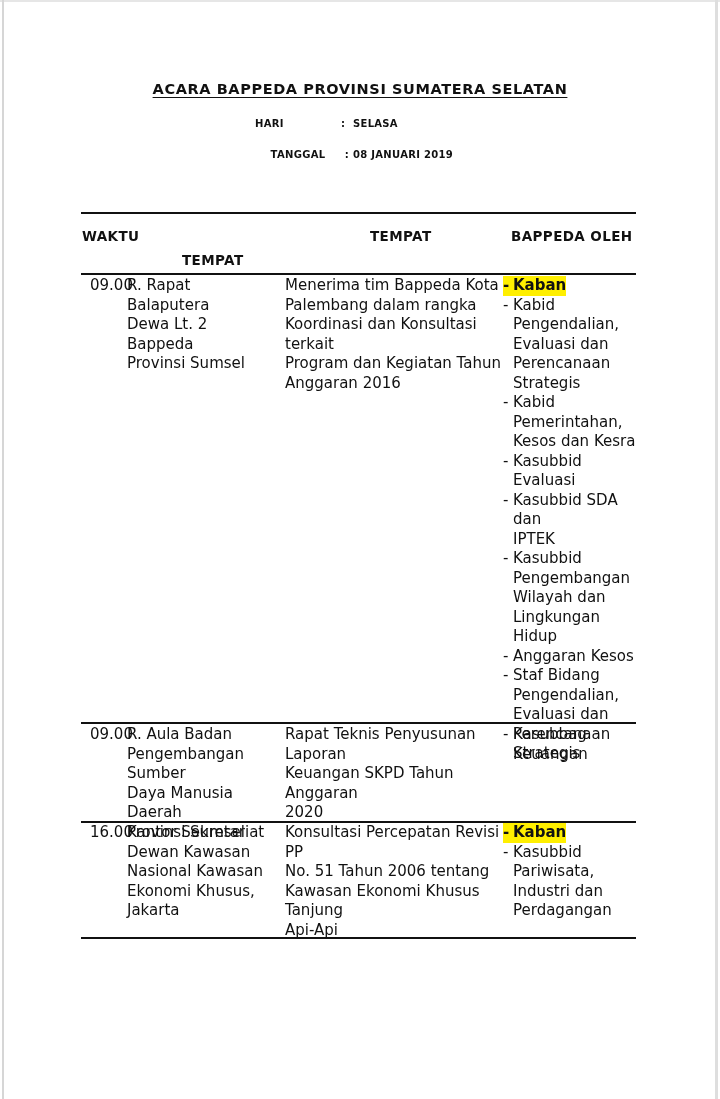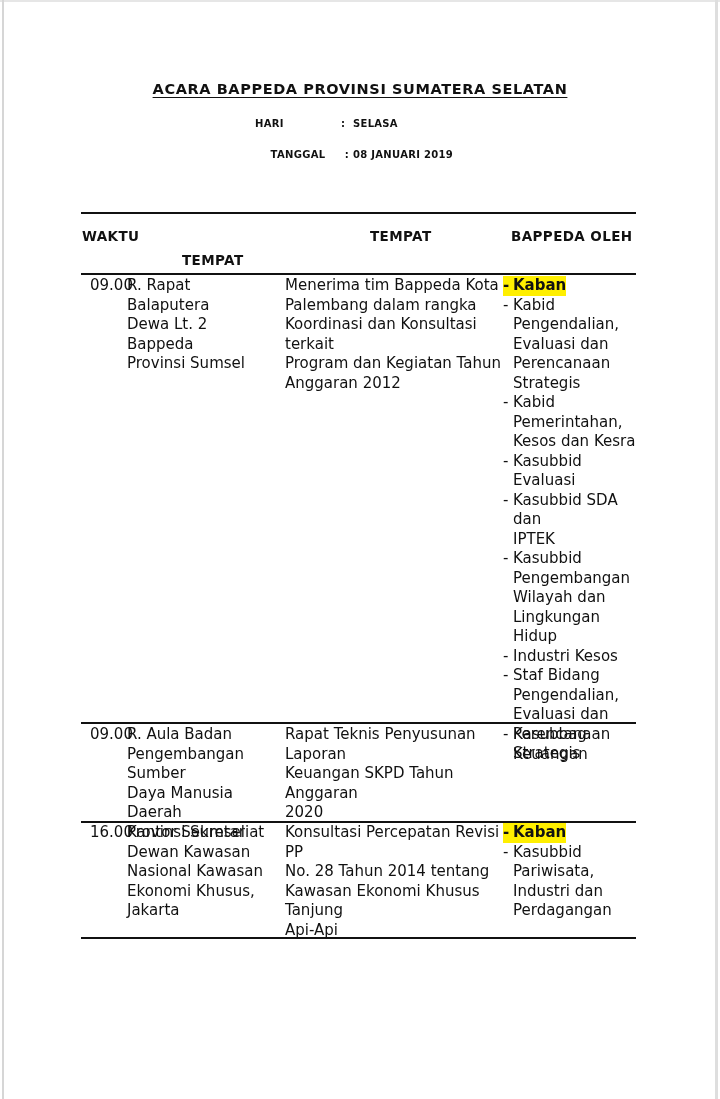--- a/index.html
+++ b/index.html
@@ -122,32 +122,32 @@
 
 <div>
   <div class="cell time" style="top:276px;">09.00</div>
   <div class="cell place" style="top:276px;">R. Rapat Balaputera
 Dewa Lt. 2 Bappeda
 Provinsi Sumsel</div>
   <div class="cell event" style="top:276px;">Menerima tim Bappeda Kota
 Palembang dalam rangka
 Koordinasi dan Konsultasi terkait
 Program dan Kegiatan Tahun
-Anggaran 2012</div>
+Anggaran 2016</div>
   <div class="cell attend" style="top:276px;"><div class="att-item highlight"><span class="hl"><span class="dash">-</span><span class="att-text">Kaban</span></span></div><div class="att-item"><span class="dash">-</span><span class="att-text">Kabid
 Pengendalian,
 Evaluasi dan
 Perencanaan
 Strategis</span></div><div class="att-item"><span class="dash">-</span><span class="att-text">Kabid
 Pemerintahan,
 Kesos dan Kesra</span></div><div class="att-item"><span class="dash">-</span><span class="att-text">Kasubbid Evaluasi</span></div><div class="att-item"><span class="dash">-</span><span class="att-text">Kasubbid SDA dan
 IPTEK</span></div><div class="att-item"><span class="dash">-</span><span class="att-text">Kasubbid
 Pengembangan
 Wilayah dan
-Lingkungan Hidup</span></div><div class="att-item"><span class="dash">-</span><span class="att-text">Industri Kesos</span></div><div class="att-item"><span class="dash">-</span><span class="att-text">Staf Bidang
+Lingkungan Hidup</span></div><div class="att-item"><span class="dash">-</span><span class="att-text">Anggaran Kesos</span></div><div class="att-item"><span class="dash">-</span><span class="att-text">Staf Bidang
 Pengendalian,
 Evaluasi dan
 Perencanaan
 Strategis</span></div></div>
 </div>
 
 <div>
   <div class="cell time" style="top:725px;">09.00</div>
   <div class="cell place" style="top:725px;">R. Aula Badan
 Pengembangan Sumber
@@ -161,20 +161,20 @@
 </div>
 
 <div>
   <div class="cell time" style="top:823px;">16.00</div>
   <div class="cell place" style="top:823px;">Kantor Sekretariat
 Dewan Kawasan
 Nasional Kawasan
 Ekonomi Khusus,
 Jakarta</div>
   <div class="cell event" style="top:823px;">Konsultasi Percepatan Revisi PP
-No. 28 Tahun 2014 tentang
+No. 51 Tahun 2006 tentang
 Kawasan Ekonomi Khusus Tanjung
 Api-Api</div>
   <div class="cell attend" style="top:823px;"><div class="att-item highlight"><span class="hl"><span class="dash">-</span><span class="att-text">Kaban</span></span></div><div class="att-item"><span class="dash">-</span><span class="att-text">Kasubbid
 Pariwisata,
 Industri dan
 Perdagangan</span></div></div>
 </div>
 
 </body></html>

